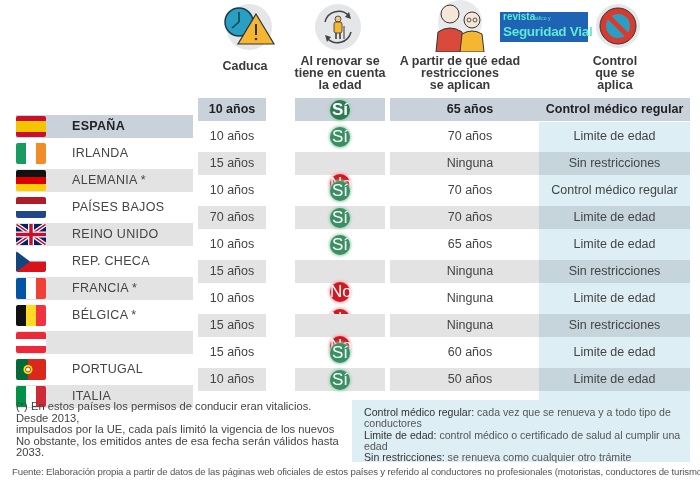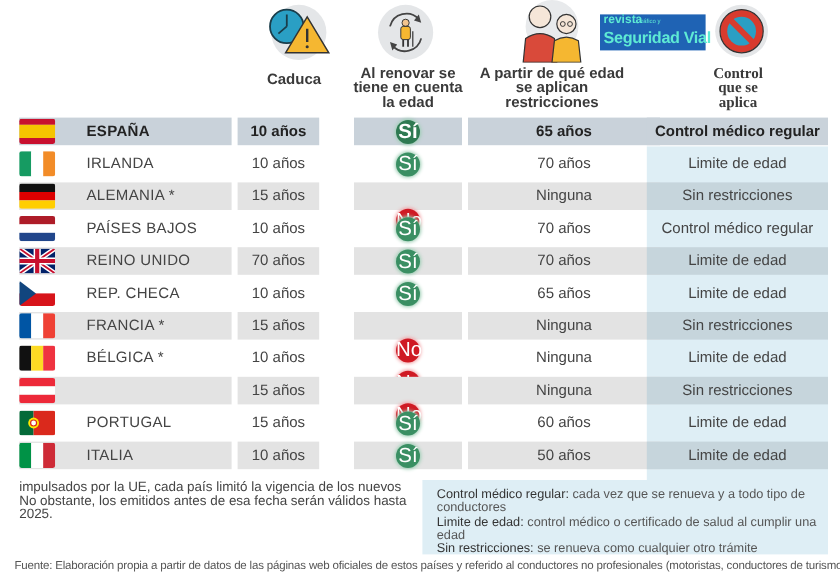--- a/index.html
+++ b/index.html
@@ -20,21 +20,21 @@
     
     .row { position: absolute; left: 0; width: 700px; height: 27px; }
     .cell {
       position: absolute; top: 2px; height: 23px; line-height: 23px; text-align: center;
       font-size: 12.5px; color: #444;
     }
     .row.alt .cell.c-country, .row.alt .cell.c-caduca, .row.alt .cell.c-renovar, .row.alt .cell.c-edad { background: #e3e3e3; }
     .row.alt .cell.c-control { background: #c6d5dc; }
     .row.head .cell.c-country, .row.head .cell.c-caduca, .row.head .cell.c-renovar, .row.head .cell.c-edad { background: #c9d2da; font-weight: 700; color: #222; }
     .row.head .cell.c-control { background: #c9d2da; font-weight: 700; color: #222; }
-    .c-country { left: 16px; width: 177px; text-align: left; }
+    .c-country { left: 16px; width: 177px; text-align: left; margin-top: 17px; }
     .c-country .name { position: absolute; left: 56px; top: 0; letter-spacing: 0.3px; }
     .c-caduca { left: 198px; width: 68px; }
     .c-renovar { left: 295px; width: 90px; }
     .c-edad { left: 390px; width: 160px; }
     .c-control { left: 539px; width: 151px; }
     .control-bg { position: absolute; left: 539px; top: 122px; width: 151px; height: 282px; background: #deeef5; }
     .flag { position: absolute; left: 0; top: 1px; width: 30px; height: 21px; overflow: hidden; border-radius: 2px; }
     .pill {
       display: inline-block; width: 20px; height: 20px; border-radius: 50%; line-height: 20px;
       font-size: 17px; color: #fff; margin-top: 1.5px; font-weight: 400;
@@ -124,24 +124,24 @@
 <div class="hdr-label" style="left:200px;top:60px;width:90px;">
   <span>Caduca</span>
 </div>
 <div class="hdr-label" style="left:290px;top:55px;width:100px;">
   <div>Al renovar se</div>
   <div>tiene en  cuenta</div>
   <div>la edad</div>
 </div>
 <div class="hdr-label" style="left:395px;top:55px;width:130px;">
   <div>A partir de qué edad</div>
+  <div>restricciones</div>
   <div>se aplican</div>
-  <div>restricciones</div>
-</div>
-<div class="hdr-label" style="left:580px;top:55px;width:70px;font-family:Liberation Serif, serif;">
+</div>
+<div class="hdr-label" style="left:580px;top:55px;width:70px;">
   <div>Control</div>
   <div>que se</div>
   <div>aplica</div>
 </div>
 
 <div class="control-bg"></div>
 
 <div id="table">
     <div class="row head" style="top: 96px;">
       <div class="cell c-country">
@@ -303,22 +303,23 @@
         <span class="name">ITALIA</span>
       </div>
       <div class="cell c-caduca">10 años</div>
       <div class="cell c-renovar"><span class="pill si">Sí</span></div>
       <div class="cell c-edad">50 años</div>
       <div class="cell c-control">Limite de edad</div>
     </div>
   </div>
 
 <div class="footnote">
+  <div>(*) En estos países los permisos de conducir eran vitalicios. Desde 2013,</div>
   <div>impulsados por la UE, cada país limitó la vigencia de los nuevos</div>
-  <div>No obstante, los emitidos antes de esa fecha serán válidos hasta 2025.</div>
+  <div>No obstante, los emitidos antes de esa fecha serán válidos hasta 2033.</div>
 </div>
 
 <div class="legend-box">
   <div class="legend-text">
     <div><b>Control médico regular:</b><span> cada vez que se renueva y a todo tipo de conductores</span></div>
     <div><b>Limite de edad:</b><span> control médico o certificado de salud al cumplir una edad</span></div>
     <div><b>Sin restricciones:</b><span> se renueva como cualquier otro trámite</span></div>
   </div>
 </div>
 

